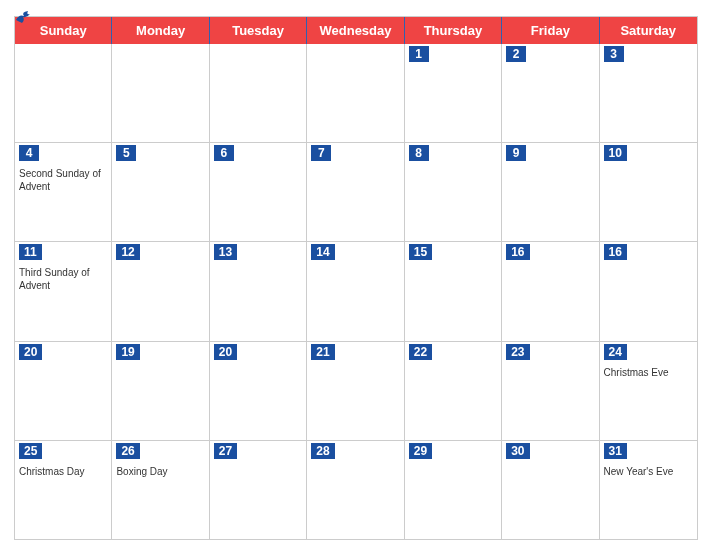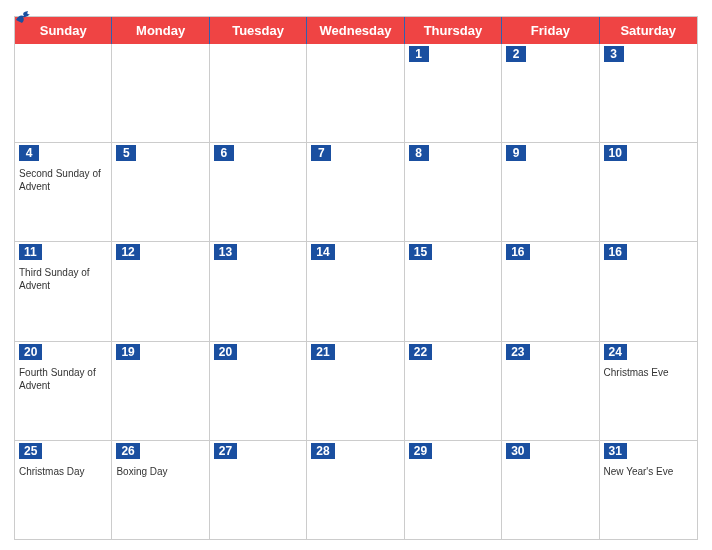--- a/index.html
+++ b/index.html
@@ -219,21 +219,20 @@
           <div class="cal-cell">
             <div class="cell-date">16</div>
           </div>
           <div class="cal-cell">
             <div class="cell-date">16</div>
           </div>
         </div>
         <div class="cal-row">
           <div class="cal-cell">
             <div class="cell-date">20</div>
-            <div class="cell-event">Fourth Sunday of Advent</div>
           </div>
           <div class="cal-cell">
             <div class="cell-date">19</div>
           </div>
           <div class="cal-cell">
             <div class="cell-date">20</div>
           </div>
           <div class="cal-cell">
             <div class="cell-date">21</div>
           </div>

